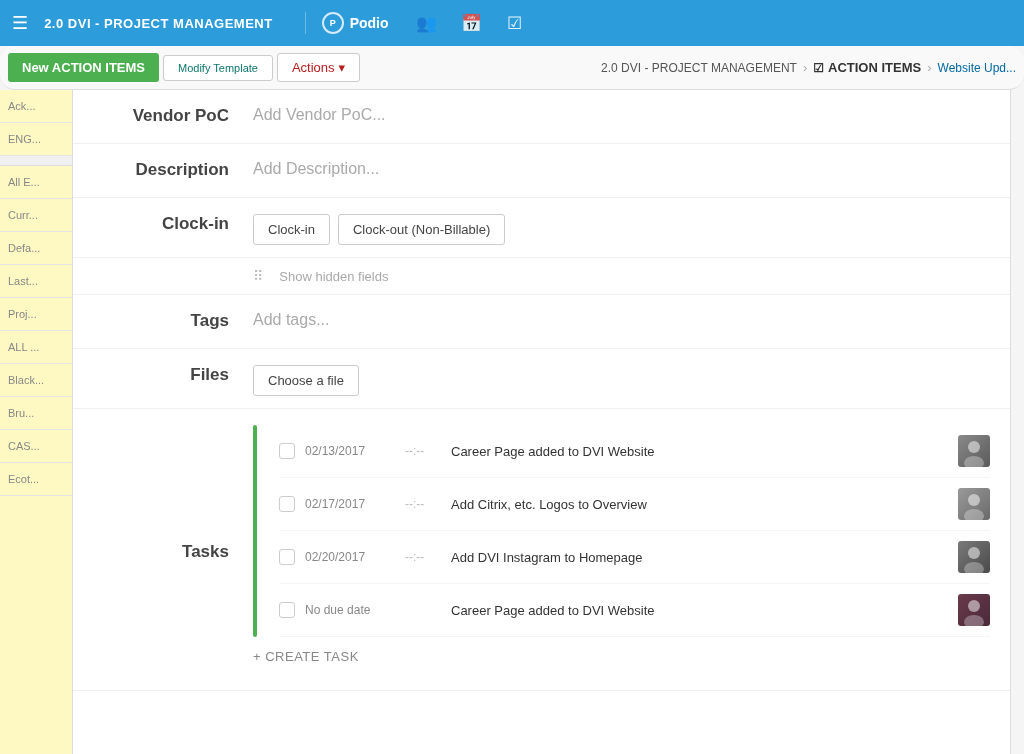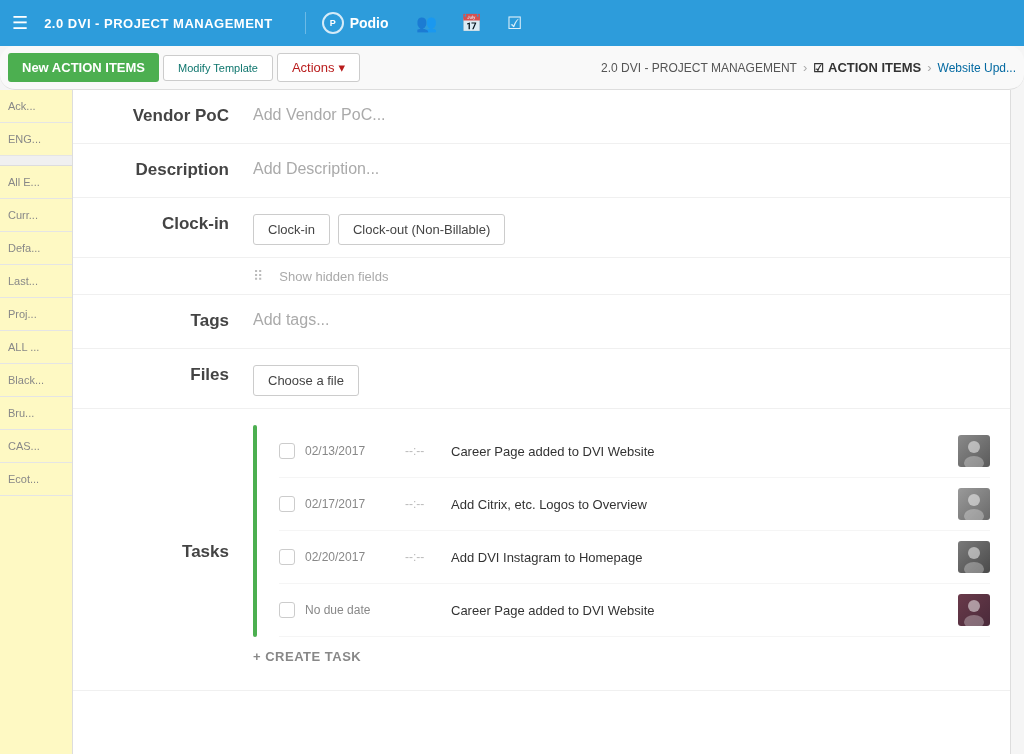--- a/index.html
+++ b/index.html
@@ -249,21 +249,20 @@
       flex-shrink: 0;
     }
 
     
     .create-task {
       padding: 12px 0;
       color: #888;
       font-size: 13px;
       cursor: pointer;
       letter-spacing: 0.5px;
-      font-weight: bold;
     }
 
     
     .right-panel {
       width: 14px;
       background: #f5f5f5;
       border-left: 1px solid #ddd;
       flex-shrink: 0;
     }
   </style>

